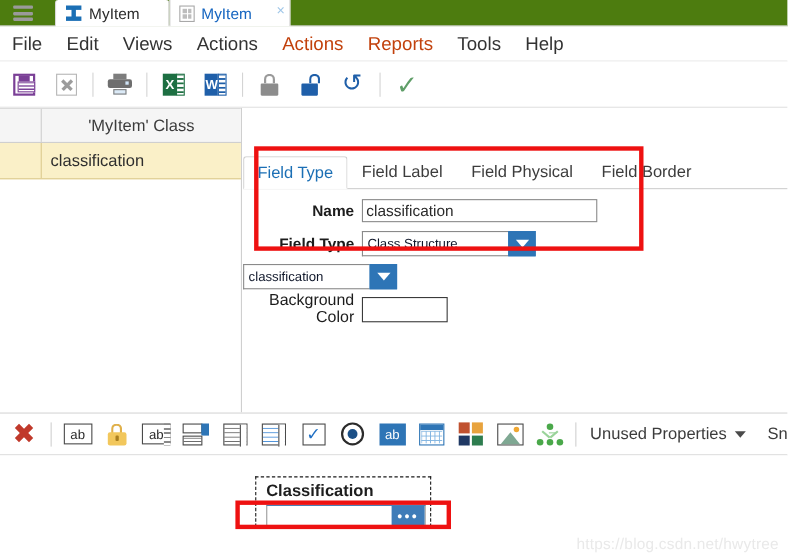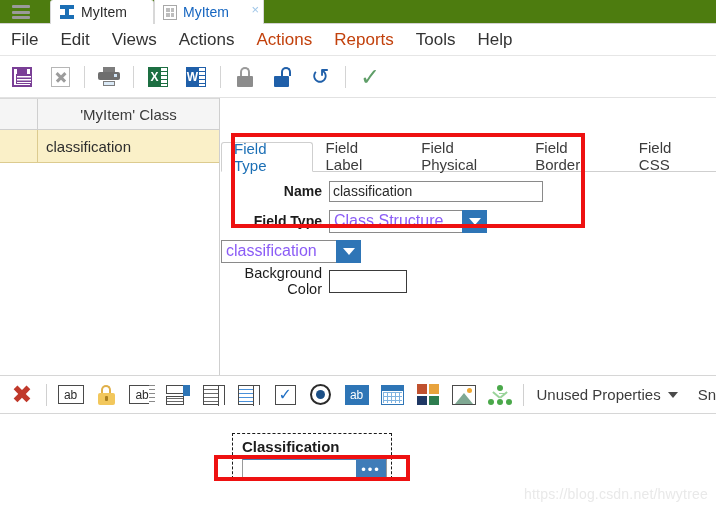--- a/index.html
+++ b/index.html
@@ -218,21 +218,21 @@
   .flabel.normal { font-weight: normal; font-size:14.5px; }
   .ftext {
     height: 21px; border: 1px solid #8a8a8a; background: #fff;
     font-size: 14px; color: #2a2a2a; padding: 0 3px;
     display: flex; align-items: center;
   }
   .ftext.wname { width: 214px; }
   .fcombo { display: flex; height: 23px; }
   .fcombo .val {
     border: 1px solid #8a8a8a; border-right: none; background: #fff;
-    font-size: 16px; color: #8b5cf6; padding: 0 4px;
+    font-size: 12px; color: #0f172a; padding: 0 4px;
     display: flex; align-items: center;
   }
   .fcombo.ftype .val { width: 133px; }
   .fcombo.fsrc  .val { width: 115px; }
   .fcombo .btn {
     width: 25px; background: #2e75b6; border: 1px solid #2e75b6;
     display: flex; align-items: center; justify-content: center;
   }
   .caret { width:0; height:0; border-left:6px solid transparent; border-right:6px solid transparent; border-top:7px solid #ffffff; }
   .fbox { width: 78px; height: 23px; border: 1px solid #3a3a3a; background: #fff; }
@@ -454,21 +454,20 @@
     </div>
   </div>
 
   <div class="rightpanel">
 
     <div class="ftabs">
       <div class="ftab active">Field Type</div>
       <div class="ftab">Field Label</div>
       <div class="ftab">Field Physical</div>
       <div class="ftab">Field Border</div>
-      <div class="ftab">Field CSS</div>
     </div>
 
     <div class="form">
 
       <div class="frow">
         <div class="flabel">Name</div>
         <div class="ftext wname">classification</div>
       </div>
 
       <div class="frow">

